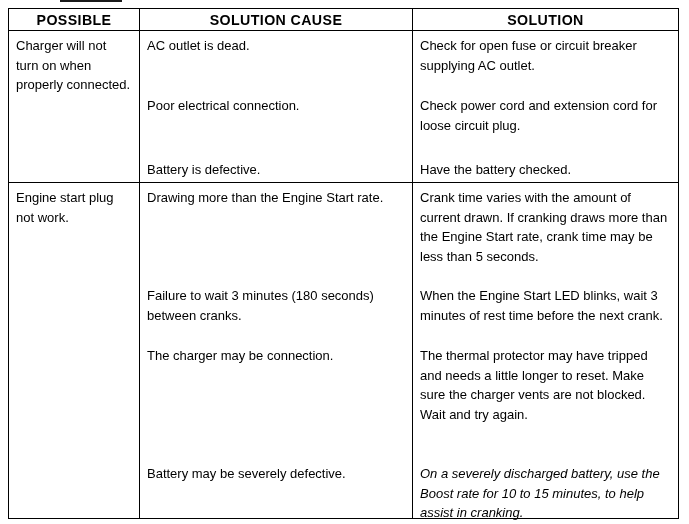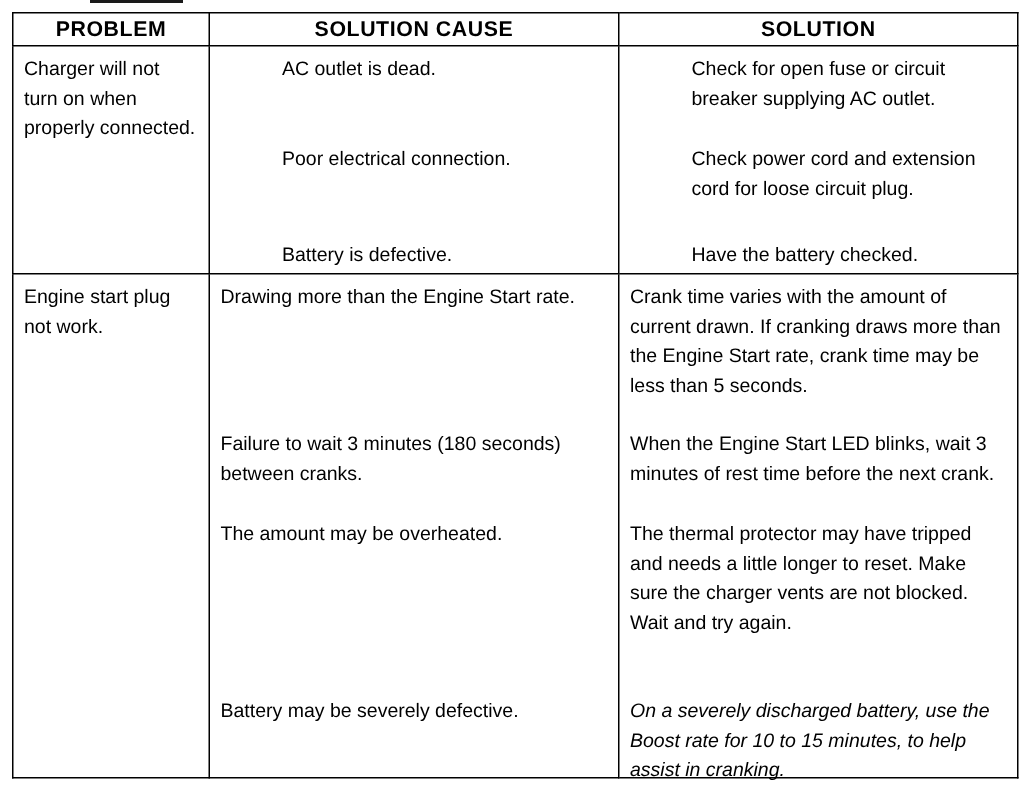--- a/index.html
+++ b/index.html
@@ -75,21 +75,21 @@
   .entry + .entry { margin-top: 0; }
 
   
   .cell-stack { position: relative; }
   .cell-stack .entry { position: absolute; left: 0; right: 0; }
 
   
   .r1 .e0 { top: 0px; }
   .r1 .e1 { top: 60px; }
   .r1 .e2 { top: 124px; }
-  .r1.cell-stack { height: 139px; margin-left: 41px; }
+  .r1.cell-stack { height: 139px; }
 
   
   .r2c .e0 { top: 0px; }
   .r2c .e1 { top: 98px; }
   .r2c .e2 { top: 158px; }
   .r2c .e3 { top: 276px; }
   .r2c.cell-stack { height: 320px; }
 
   
   .r2s .e0 { top: 0px; }
@@ -107,21 +107,21 @@
 
 <div class="table-wrap">
   <table class="tshoot">
     <colgroup>
       <col class="c-problem">
       <col class="c-cause">
       <col class="c-solution">
     </colgroup>
     <thead>
       <tr>
-        <th>PROBLEM</th>
+        <th>POSSIBLE</th>
         <th>SOLUTION CAUSE</th>
         <th>SOLUTION</th>
       </tr>
     </thead>
     <tbody>
 
       <tr>
         <td>
           <div class="problem-text">Charger will not turn on when properly connected.</div>
         </td>
@@ -142,21 +142,21 @@
       </tr>
 
       <tr>
         <td>
           <div class="problem-text">Engine start plug not work.</div>
         </td>
         <td>
           <div class="cell-stack r2c">
             <div class="entry e0">Drawing more than the Engine Start rate.</div>
             <div class="entry e1">Failure to wait 3 minutes (180 seconds) between cranks.</div>
-            <div class="entry e2">The amount may be overheated.</div>
+            <div class="entry e2">The charger may be connection.</div>
             <div class="entry e3">Battery may be severely defective.</div>
           </div>
         </td>
         <td>
           <div class="cell-stack r2s">
             <div class="entry e0">Crank time varies with the amount of current drawn. If cranking draws more than the Engine Start rate, crank time may be less than 5 seconds.</div>
             <div class="entry e1">When the Engine Start LED blinks, wait 3 minutes of rest time before the next crank.</div>
             <div class="entry e2">The thermal protector may have tripped and needs a little longer to reset. Make sure the charger vents are not blocked. Wait and try again.</div>
             <div class="entry e3">On a severely discharged battery, use the Boost rate for 10 to 15 minutes, to help assist in cranking.</div>
           </div>

